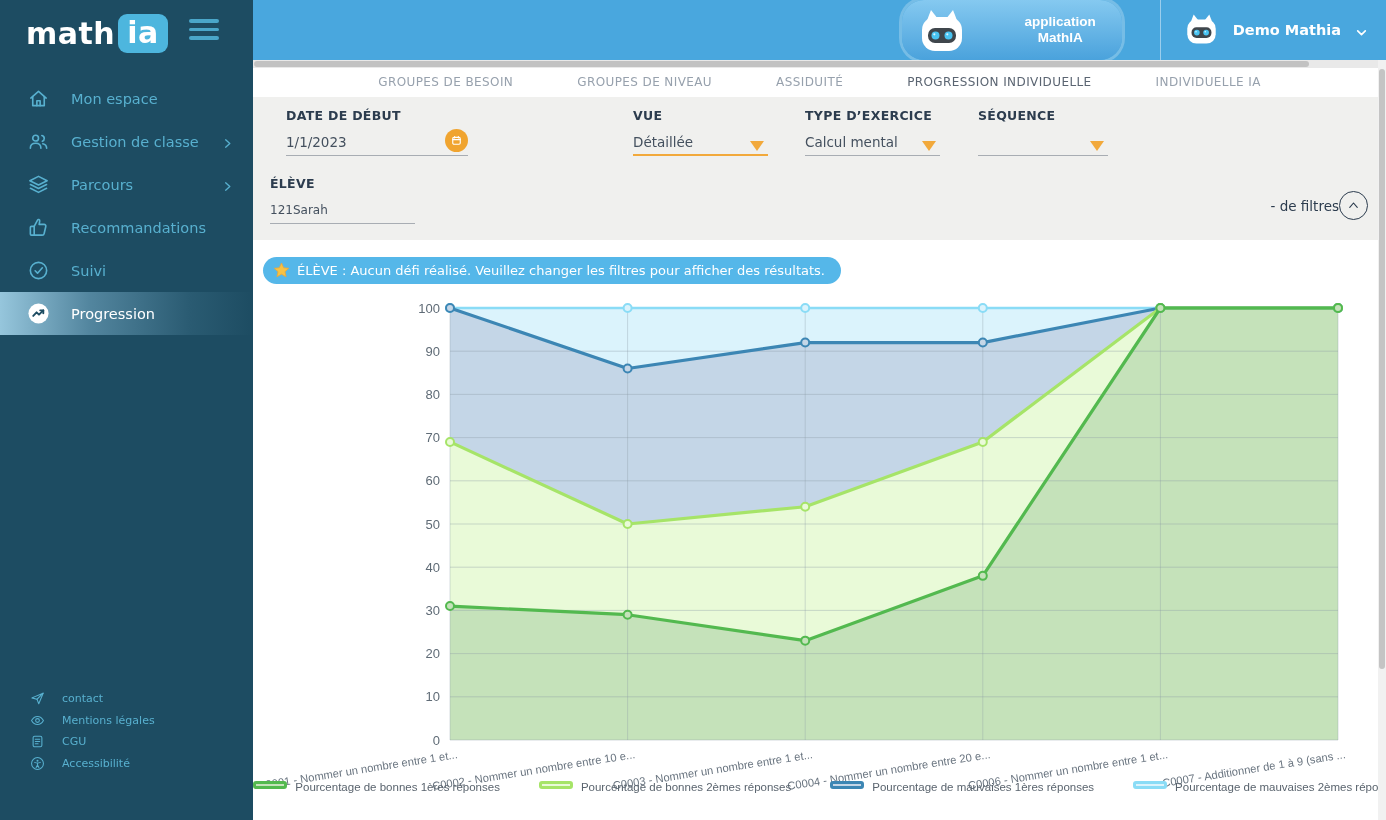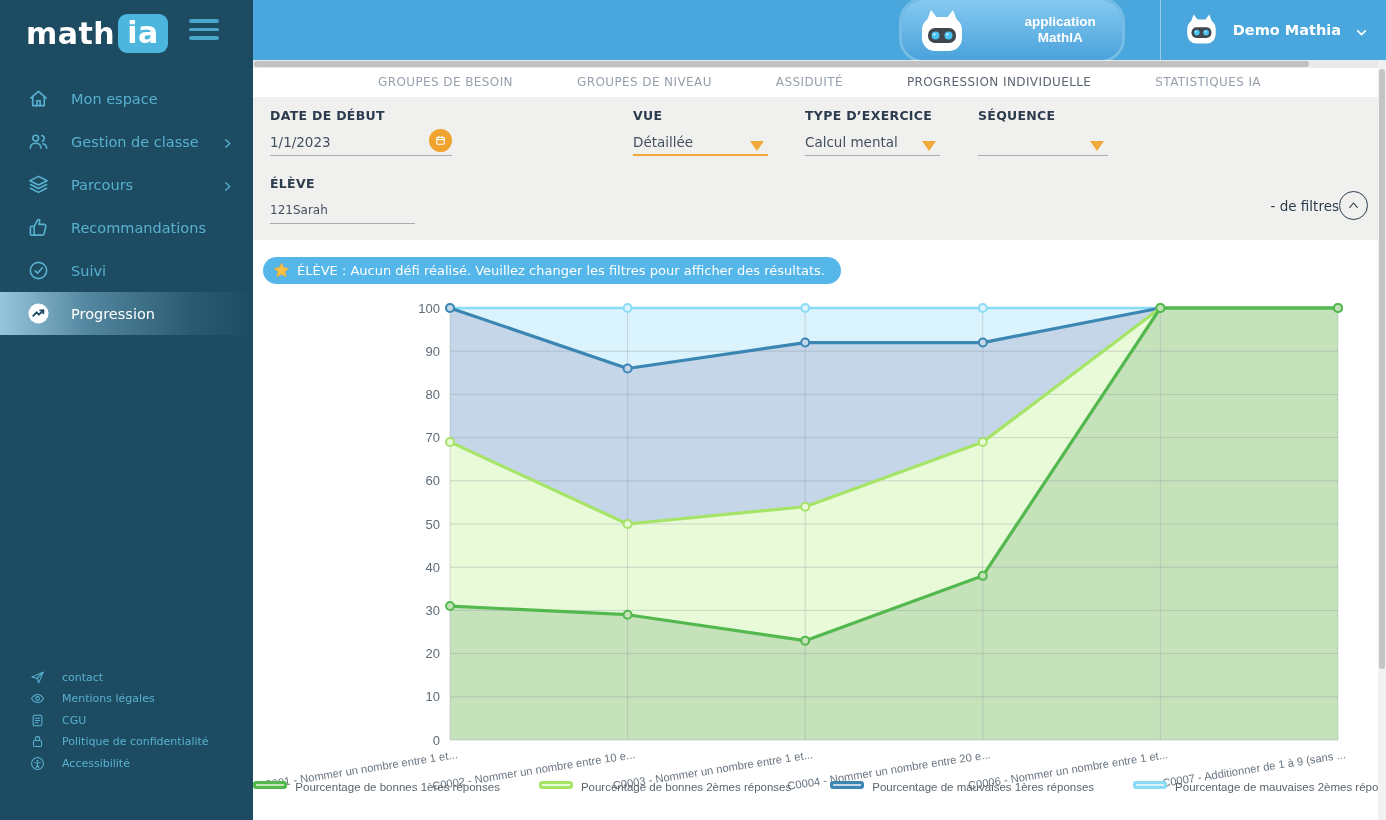--- a/index.html
+++ b/index.html
@@ -166,27 +166,20 @@
               <circle cx="12" cy="12" r="3"></circle>
             </svg></span>
         <span>Mentions légales</span>
       </div>
       <div class="sb-link">
         <span class="ic"><svg viewBox="0 0 24 24">
               <rect x="5" y="3.5" width="14" height="17" rx="2.5"></rect>
               <path d="M8.5 8.5 H15.5 M8.5 12 H15.5 M8.5 15.5 H13"></path>
             </svg></span>
         <span>CGU</span>
-      </div>
-      <div class="sb-link">
-        <span class="ic"><svg viewBox="0 0 24 24">
-              <rect x="5.5" y="10.5" width="13" height="9.5" rx="2"></rect>
-              <path d="M8.5 10.5 V8 C8.5 5.8 10 4.2 12 4.2 C14 4.2 15.5 5.8 15.5 8 V10.5"></path>
-            </svg></span>
-        <span>Politique de confidentialité</span>
       </div>
       <div class="sb-link">
         <span class="ic"><svg viewBox="0 0 24 24">
               <circle cx="12" cy="12" r="9.5"></circle>
               <circle cx="12" cy="7.6" r="1.6" fill="currentColor" stroke="none"></circle>
               <path d="M7.5 10.2 C9 10.9 10.5 11.2 12 11.2 C13.5 11.2 15 10.9 16.5 10.2 M12 11.2 V14.5 M12 14.5 L9.8 18.4 M12 14.5 L14.2 18.4"></path>
             </svg></span>
         <span>Accessibilité</span>
       </div>
     </div>
@@ -235,25 +228,25 @@
 
     <div class="hscrollbar">
         <div class="hthumb"></div>
       </div>
 
     <div class="tabbar">
       <div class="tab">GROUPES DE BESOIN</div>
       <div class="tab">GROUPES DE NIVEAU</div>
       <div class="tab">ASSIDUITÉ</div>
       <div class="tab active">PROGRESSION INDIVIDUELLE</div>
-      <div class="tab">STATISTIQUES IA</div>
+      <div class="tab">INDIVIDUELLE IA</div>
     </div>
 
     <div class="filters">
-      <div class="field" style="left:17px;width:182px;">
+      <div class="field" style="left:33px;width:182px;">
         <div class="f-label">DATE DE DÉBUT</div>
         <div class="f-control">
           <span class="f-value">1/1/2023</span>
           <span class="cal-btn">
               <svg viewBox="0 0 24 24">
                 <rect x="6" y="7" width="12" height="11" rx="2"></rect>
                 <path d="M6 10.5 H18 M9 5.5 V8 M15 5.5 V8"></path>
               </svg>
             </span>
         </div>

